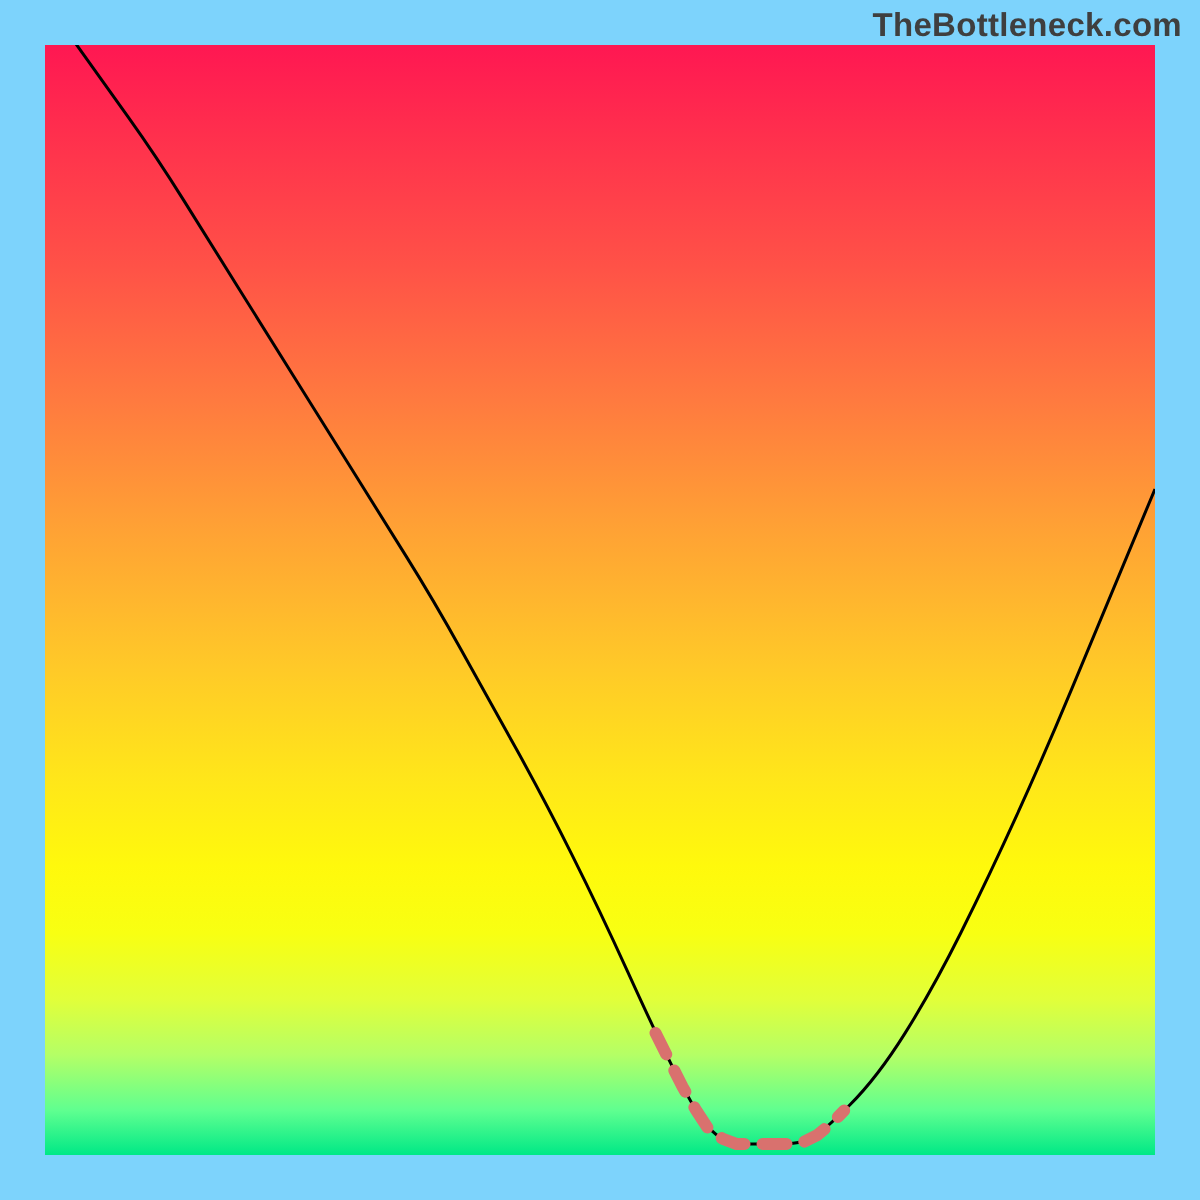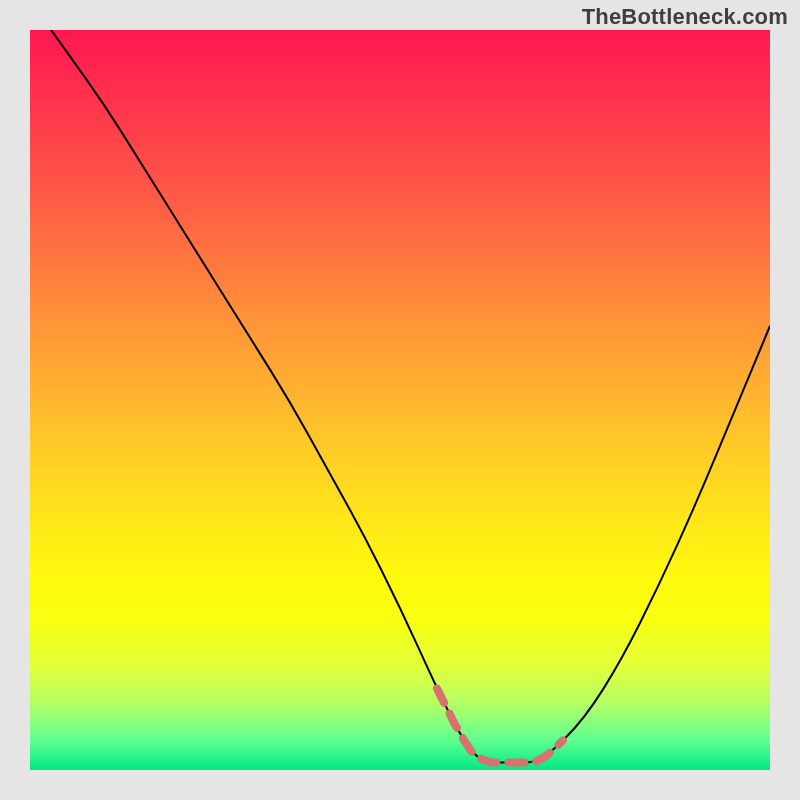--- a/index.html
+++ b/index.html
@@ -8,21 +8,21 @@
     width: 800px;
     height: 800px;
     background: #000000;
     font-family: Arial, Helvetica, sans-serif;
     overflow: hidden;
   }
   .frame {
     position: relative;
     width: 800px;
     height: 800px;
-    background: #e5e5e5;
+    background: #7dd3fc;
   }
   .watermark {
     position: absolute;
     top: 4px;
     right: 12px;
     color: #3f3f3f;
     font-size: 22px;
     font-weight: 600;
     letter-spacing: 0.2px;
     z-index: 5;

